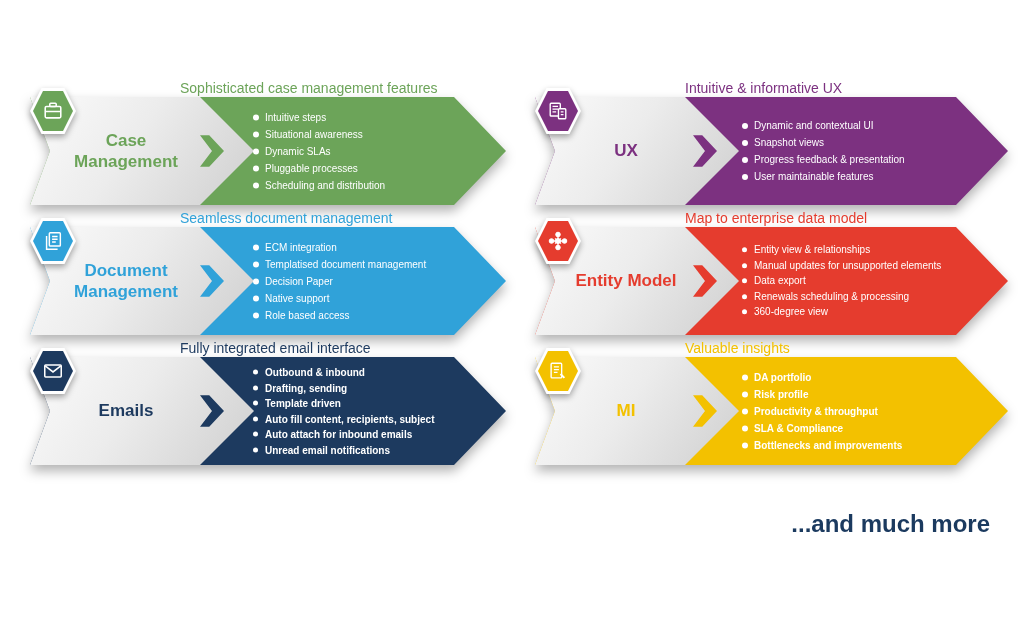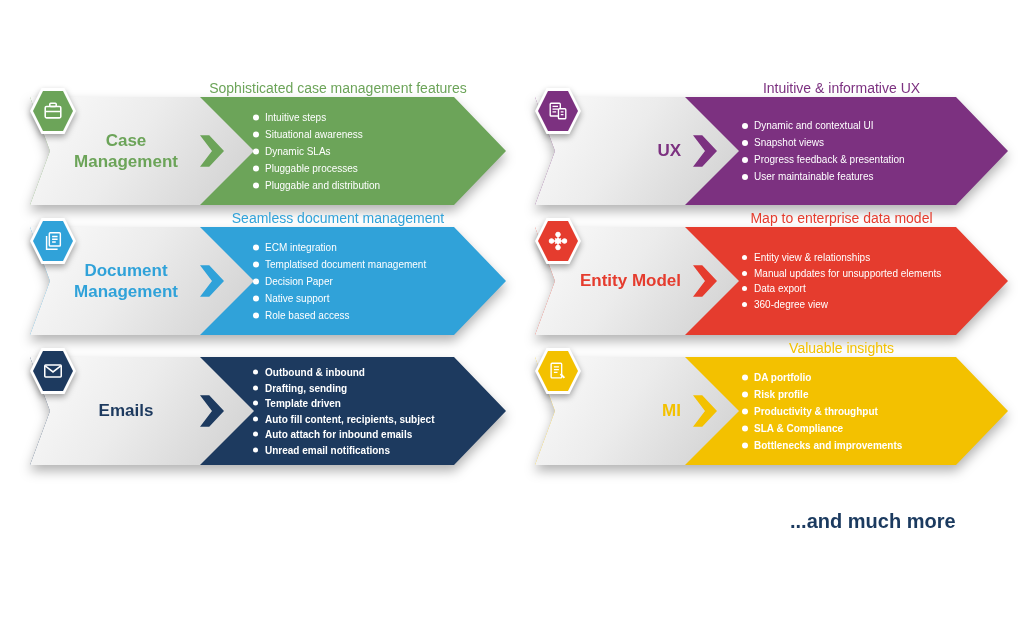--- a/index.html
+++ b/index.html
@@ -14,21 +14,21 @@
 
   .block { position:absolute; height:130px; }
   .col-left  { left:30px;  width:476px; }
   .col-right { left:535px; width:473px; }
   .row-1 { top:80px; }
   .row-2 { top:210px; }
   .row-3 { top:340px; }
 
   .block-header {
     position:absolute; top:0; left:150px; right:10px;
-    text-align:center;
+    text-align:left;
     font-size:14px; font-weight:400;
     color:var(--c);
     white-space:nowrap;
   }
 
   .banner-wrap {
     position:absolute; top:17px; left:0; right:0; height:108px;
     filter: drop-shadow(0 6px 6px rgba(0,0,0,0.30));
   }
   .banner {
@@ -44,21 +44,21 @@
   .col-left  .banner-gray { width:224px; }
   .col-right .banner-gray { width:204px; }
 
   .title {
     position:absolute; top:50%; transform:translateY(-50%);
     text-align:center;
     font-size:17px; font-weight:700; line-height:1.25;
     color:var(--c);
   }
   .col-left  .title { left:28px; width:136px; }
-  .col-right .title { left:16px; width:130px;text-align:right; }
+  .col-right .title { left:26px; width:130px; }
 
   .arrow { position:absolute; top:50%; transform:translateY(-50%); color:var(--c); }
   .col-left  .arrow { left:170px; }
   .col-right .arrow { left:158px; }
   .arrow svg { display:block; }
 
   .bullets {
     position:absolute; top:50%; transform:translateY(-50%);
     list-style:none; color:#ffffff;
   }
@@ -82,22 +82,22 @@
   }
   .hex { clip-path: polygon(25% 0%, 75% 0%, 100% 50%, 75% 100%, 25% 100%, 0% 50%); }
   .hex-white { position:absolute; inset:0; background:#ffffff; }
   .hex-fill {
     position:absolute; inset:3px; background:var(--c);
     display:flex; align-items:center; justify-content:center;
   }
 
   .more {
     position:absolute; top:510px; left:790px; width:200px;
-    text-align:left;
-    font-size:20px; font-weight:700;
+    text-align:right;
+    font-size:24px; font-weight:700;
   }
 </style>
 </head>
 <body>
 
 <div class="stage">
 
   <section class="block col-left row-1" style="--c: #6CA459;">
     <div class="block-header">Sophisticated case management features</div>
     <div class="banner-wrap">
@@ -108,21 +108,21 @@
         <div class="arrow">
           <svg width="24" height="32" viewBox="0 0 26 34">
               <polygon points="0,0 10,0 26,17 10,34 0,34 13,17" fill="currentColor"></polygon>
             </svg>
         </div>
         <ul class="bullets">
             <li>Intuitive steps</li>
             <li>Situational awareness</li>
             <li>Dynamic SLAs</li>
             <li>Pluggable processes</li>
-            <li>Pluggable and distribution</li>
+            <li>Scheduling and distribution</li>
           </ul>
       </div>
     </div>
     <div class="badge">
       <div class="hex hex-white"></div>
       <div class="hex hex-fill">
         <svg viewBox="0 0 24 24" width="22" height="22" fill="none" stroke="#fff" stroke-width="1.7">
           <rect x="8.5" y="3.5" width="7" height="3.5" rx="1"></rect>
           <rect x="3.5" y="7" width="17" height="12.5" rx="1.5"></rect>
           <path d="M3.5 12.5h17"></path>
@@ -158,20 +158,21 @@
         <svg viewBox="0 0 24 24" width="22" height="22" fill="none" stroke="#fff" stroke-width="1.6">
           <rect x="8" y="3" width="12" height="14.5" rx="1"></rect>
           <path d="M11 7h6M11 10h6M11 13h4"></path>
           <path d="M5 6.5V21h12"></path>
         </svg>
       </div>
     </div>
   </section>
 
   <section class="block col-left row-3" style="--c: #1D3A5F;">
+    <div class="block-header">Fully integrated email interface</div>
     <div class="banner-wrap">
       <div class="banner">
         <div class="banner-color"></div>
         <div class="banner-gray"></div>
         <div class="title">Emails</div>
         <div class="arrow">
           <svg width="24" height="32" viewBox="0 0 26 34">
               <polygon points="0,0 10,0 26,17 10,34 0,34 13,17" fill="currentColor"></polygon>
             </svg>
         </div>
@@ -238,20 +239,21 @@
         <div class="title">Entity Model</div>
         <div class="arrow">
           <svg width="24" height="32" viewBox="0 0 26 34">
               <polygon points="0,0 10,0 26,17 10,34 0,34 13,17" fill="currentColor"></polygon>
             </svg>
         </div>
         <ul class="bullets small">
             <li>Entity view &amp; relationships</li>
             <li>Manual updates for unsupported elements</li>
             <li>Data export</li>
+            <li>Renewals scheduling &amp; processing</li>
             <li>360-degree view</li>
           </ul>
       </div>
     </div>
     <div class="badge">
       <div class="hex hex-white"></div>
       <div class="hex hex-fill">
         <svg viewBox="0 0 24 24" width="24" height="24" fill="#fff" stroke="#fff">
           <path d="M12 7v10M7.5 12h9M9 9.5l6 5M15 9.5l-6 5" stroke-width="1.3" fill="none"></path>
           <circle cx="12" cy="5.5" r="2.3"></circle>

